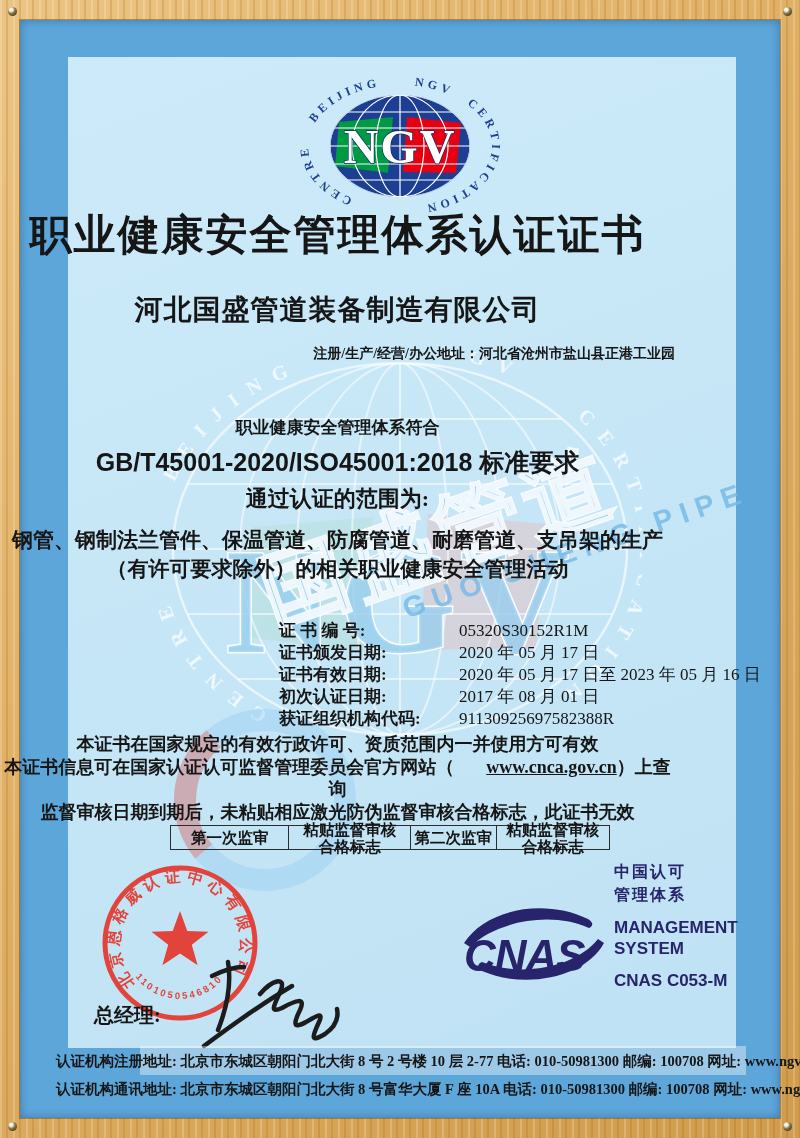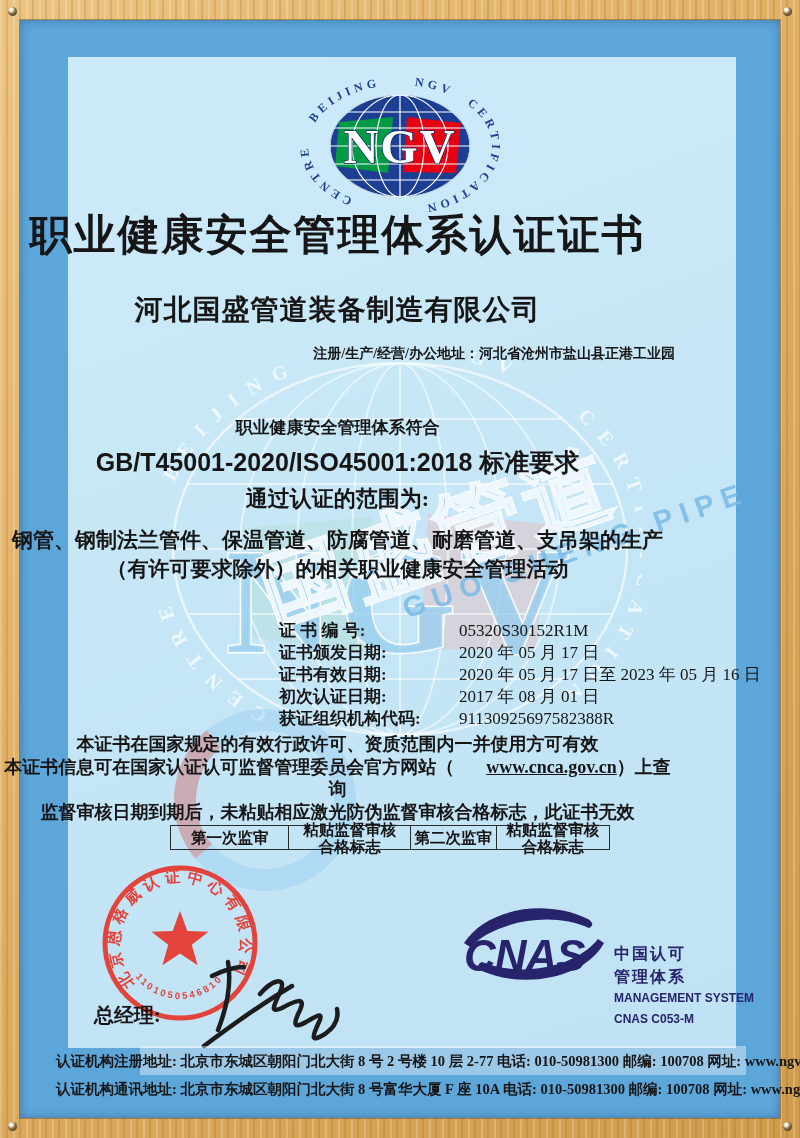--- a/index.html
+++ b/index.html
@@ -34,24 +34,24 @@
   .audit{position:absolute; left:170px; top:806px; width:440px; height:25px;
     display:flex; border:1px solid #2b2b2b; box-sizing:border-box; font-weight:bold;margin-top:19px;}
   .acell{box-sizing:border-box; display:flex; flex-direction:column; justify-content:center;
     align-items:center; font-size:15.5px; line-height:17px;}
   .acell + .acell{border-left:1px solid #2b2b2b;}
   .c1{width:118px;} .c2{width:122px;} .c3{width:86px;} .c4{width:114px;}
   .stamp-svg{position:absolute; left:94px; top:857px; opacity:.93;}
   .sig-svg{position:absolute; left:198px; top:950px;}
   .zjl{position:absolute; left:94px; top:1002px; font-size:20px; font-weight:bold;}
   .cnas-svg{position:absolute; left:458px; top:897px;}
-  .cnas-text{position:absolute; left:614px; top:942px; color:var(--cnas-navy);
+  .cnas-text{position:absolute; left:614px; top:860px; color:var(--cnas-navy);
     font-family:"Liberation Sans","DejaVu Sans",sans-serif; font-weight:bold;}
   .cnas-cn{font-size:16px; line-height:23px; letter-spacing:2px;}
-  .cnas-en{font-size:12px; line-height:21px;}
+  .cnas-en{font-size:17px; line-height:21px;margin-top:11px;}
   .band{position:absolute; left:140px; top:1046px; width:606px; height:29px; background:rgba(255,255,255,.40);}
   .foot{position:absolute; left:56px; width:740px; font-size:14.5px; font-weight:bold; white-space:nowrap;}
   .foot1{top:1052px;} .foot2{top:1080px;}
   .wm-globe{position:absolute; left:158px; top:352px;}
   .wm-swirl{position:absolute; left:160px; top:690px;}
   .wm-diag{position:absolute; left:288px; top:548px; width:560px;
     transform:rotate(-19deg); transform-origin:0 100%;
     font-family:"Liberation Sans","DejaVu Sans",sans-serif; font-weight:bold;}
   .wm-cn{font-size:86px; letter-spacing:6px; color:rgba(128,192,234,.80);
     -webkit-text-stroke:2.5px rgba(255,255,255,.85); line-height:90px;}

